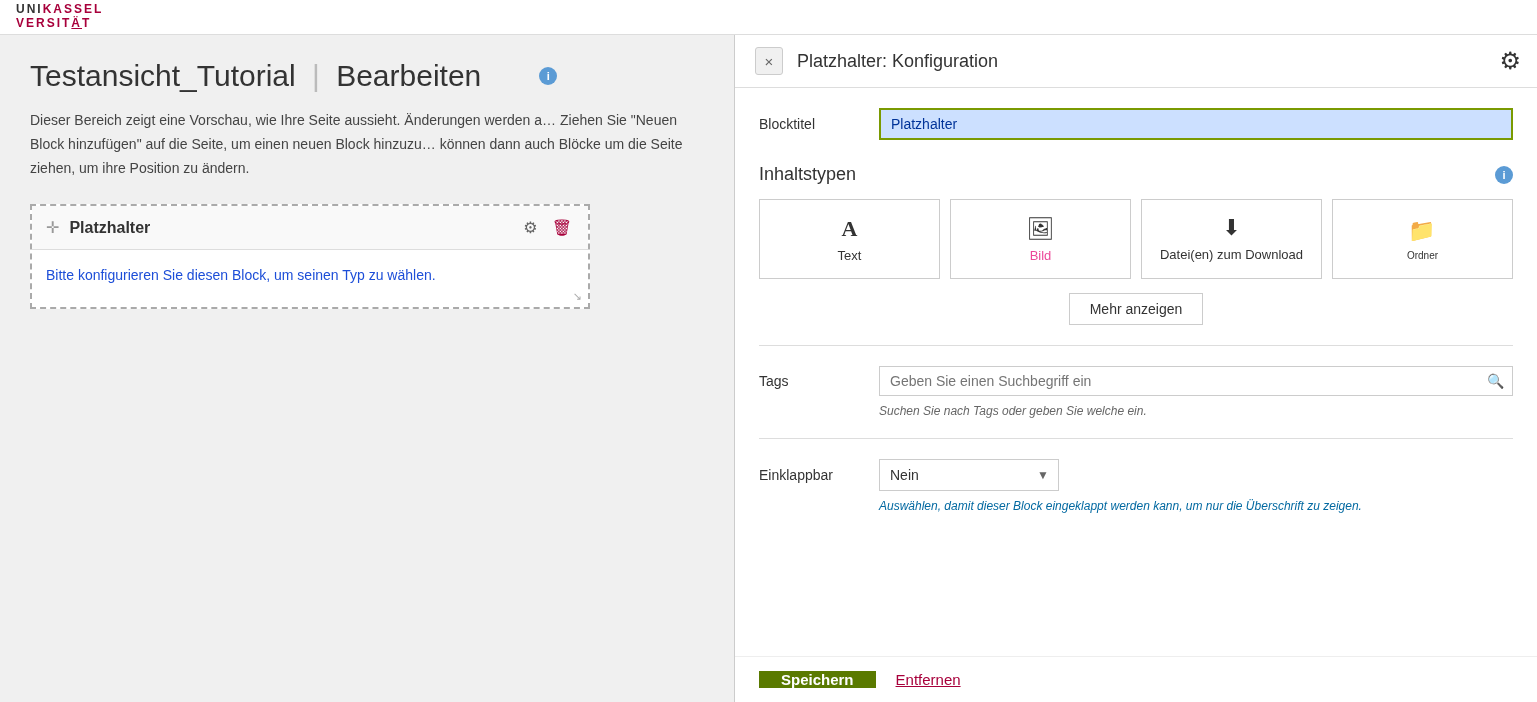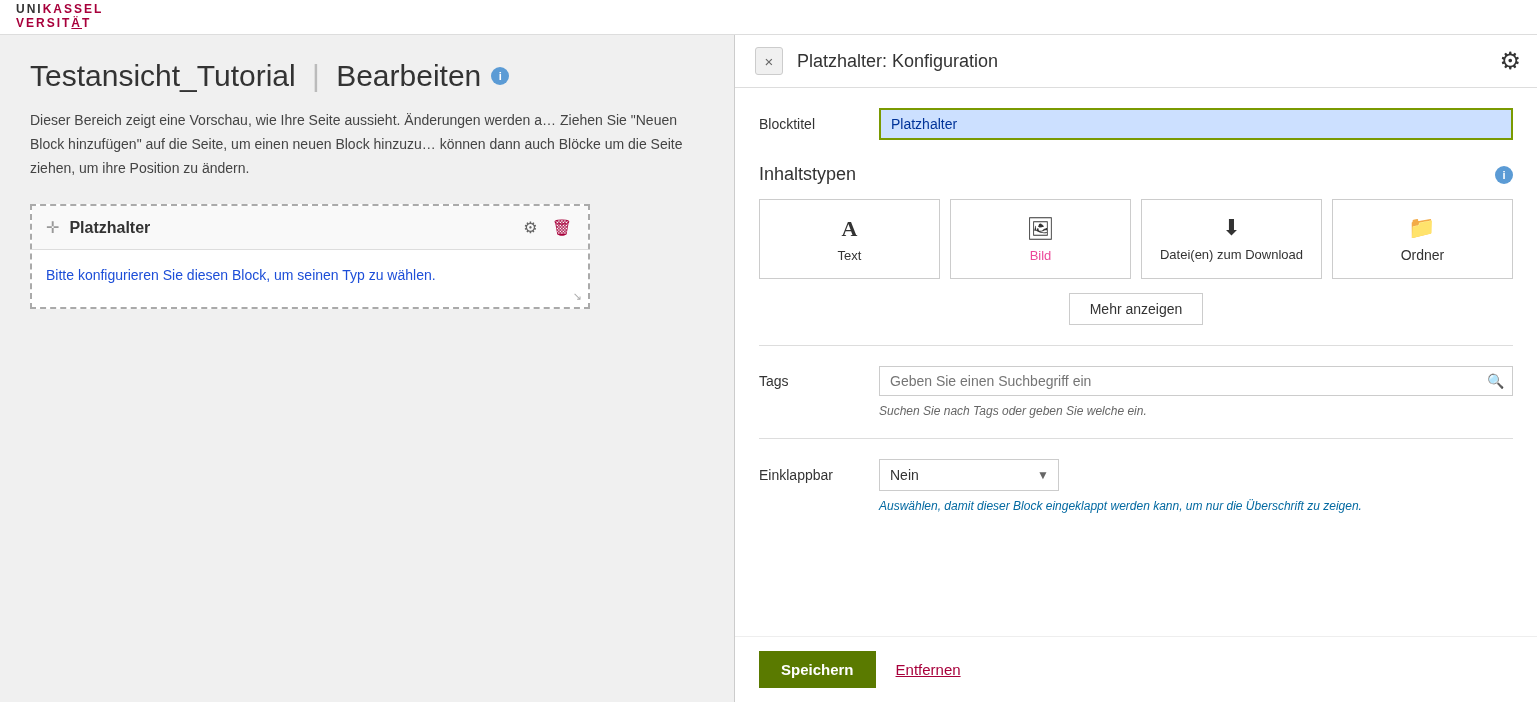--- a/index.html
+++ b/index.html
@@ -14,21 +14,21 @@
     <div style="display:flex; flex-direction:column; line-height:1.15;">
       <span style="font-size:12px; font-weight:bold; letter-spacing:2px; color:#333;">UNI<span style="color:#a8003b;">KASSEL</span></span>
       <span style="font-size:12px; font-weight:bold; letter-spacing:2px; color:#a8003b;">VERSIT<span style="text-decoration: underline; text-decoration-color:#a8003b;">Ä</span>T</span>
     </div>
   </div>
 
   <div style="display:flex; flex:1; overflow:hidden;">
 
     <div style="flex: 0 0 735px; background:#f0f0f0; padding:24px 30px; overflow-y:auto; border-right:1px solid #ccc;">
 
-      <div style="display:flex; align-items:center; margin-bottom:16px;">
+      <div style="display:flex; align-items:center; margin-bottom:16px;gap:48px;">
         <h1 style="font-size:30px; font-weight:300; color:#333;">
           <span>Testansicht_Tutorial</span>
           <span style="color:#bbb; margin:0 8px;">|</span>
           <span>Bearbeiten</span>
         </h1>
         <span style="display:inline-flex; align-items:center; justify-content:center; width:18px; height:18px; border-radius:50%; background:#5b9bd5; color:#fff; font-size:11px; font-weight:bold; cursor:pointer; margin-left:10px; flex-shrink:0;">i</span>
       </div>
 
       <p style="font-size:14px; color:#444; line-height:1.7; margin-bottom:24px; max-width:700px;">
         Dieser Bereich zeigt eine Vorschau, wie Ihre Seite aussieht. Änderungen werden a… Ziehen Sie "Neuen Block hinzufügen" auf die Seite, um einen neuen Block hinzuzu… können dann auch Blöcke um die Seite ziehen, um ihre Position zu ändern.
@@ -84,21 +84,21 @@
               <span style="font-size:13px; color:#ec4899;">Bild</span>
             </div>
 
             <div style="border:1px solid #ccc; padding:14px 10px; display:flex; flex-direction:column; align-items:center; justify-content:center; cursor:pointer; background:#fff; min-height:80px; text-align:center;">
               <span style="font-size:22px; margin-bottom:6px; color:#333;">⬇</span>
               <span style="font-size:13px; color:#333; line-height:1.3;">Datei(en) zum Download</span>
             </div>
 
             <div style="border:1px solid #ccc; padding:14px 10px; display:flex; flex-direction:column; align-items:center; justify-content:center; cursor:pointer; background:#fff; min-height:80px; text-align:center;">
               <span style="font-size:22px; margin-bottom:6px; color:#333;">📁</span>
-              <span style="font-size:14px; color:#333;">Ordner</span>
+              <span style="font-size:10px; color:#333;">Ordner</span>
             </div>
 
           </div>
 
           <div style="text-align:center; margin-bottom:20px;">
             <button style="border:1px solid #ccc; background:#fff; padding:7px 20px; font-size:14px; cursor:pointer; color:#333;">Mehr anzeigen</button>
           </div>
         </div>
 
         <hr style="border:none; border-top:1px solid #ddd; margin-bottom:20px;">
@@ -122,20 +122,20 @@
               <option>Ja</option>
             </select>
             <span style="position:absolute; right:10px; pointer-events:none; font-size:12px; color:#666;">▼</span>
           </div>
         </div>
         <p style="font-size:12px; color:#0369a1; font-style:italic; margin-bottom:24px; margin-left:120px;">Auswählen, damit dieser Block eingeklappt werden kann, um nur die Überschrift zu zeigen.</p>
 
       </div>
 
       <div style="display:flex; align-items:center; gap:20px; padding:14px 24px; border-top:1px solid #eee; flex-shrink:0; background:#fff;">
-        <button style="background:#5a7a00; color:#fff; border:none; padding:10px 22px; font-size:15px; cursor:pointer; font-weight:bold;">Speichern</button>
+        <button style="background:#5a7a00; color:#fff; border:none; padding:0 22px; font-size:15px; cursor:pointer; font-weight:bold;">Speichern</button>
         <button style="background:none; border:none; color:#a8003b; font-size:15px; cursor:pointer; text-decoration:underline;">Entfernen</button>
       </div>
 
     </div>
 
   </div>
 </div>
 
 </body></html>

